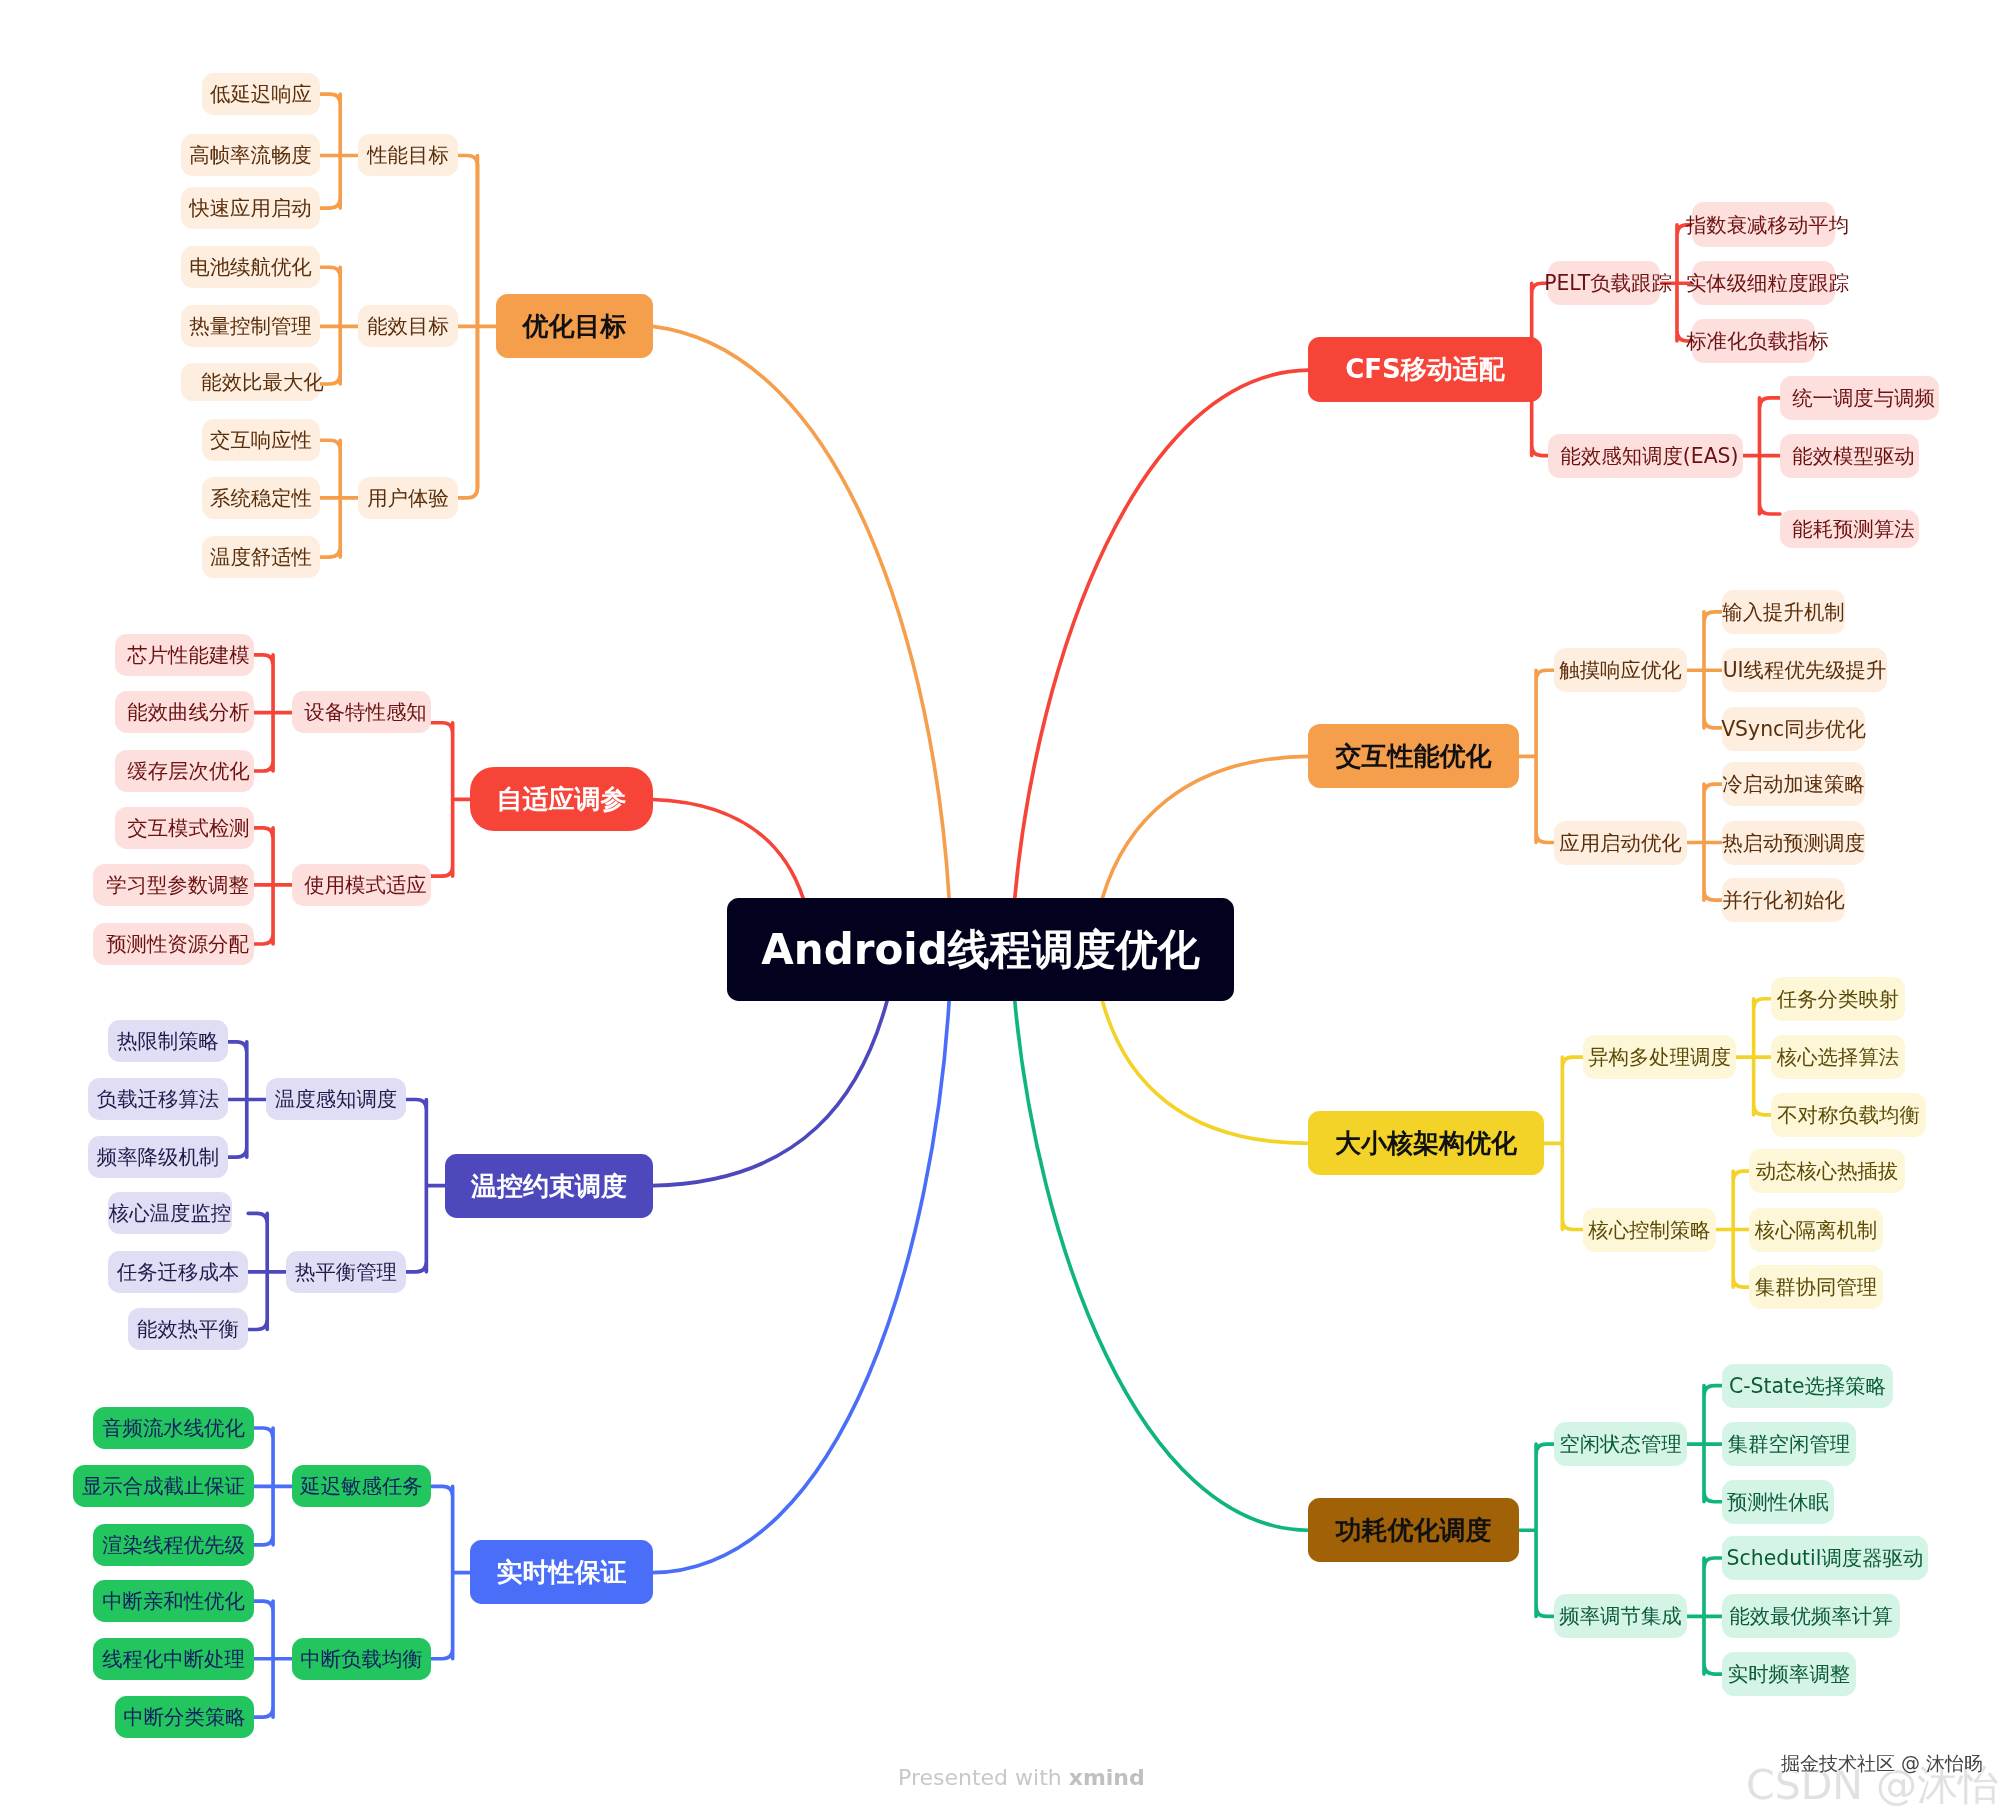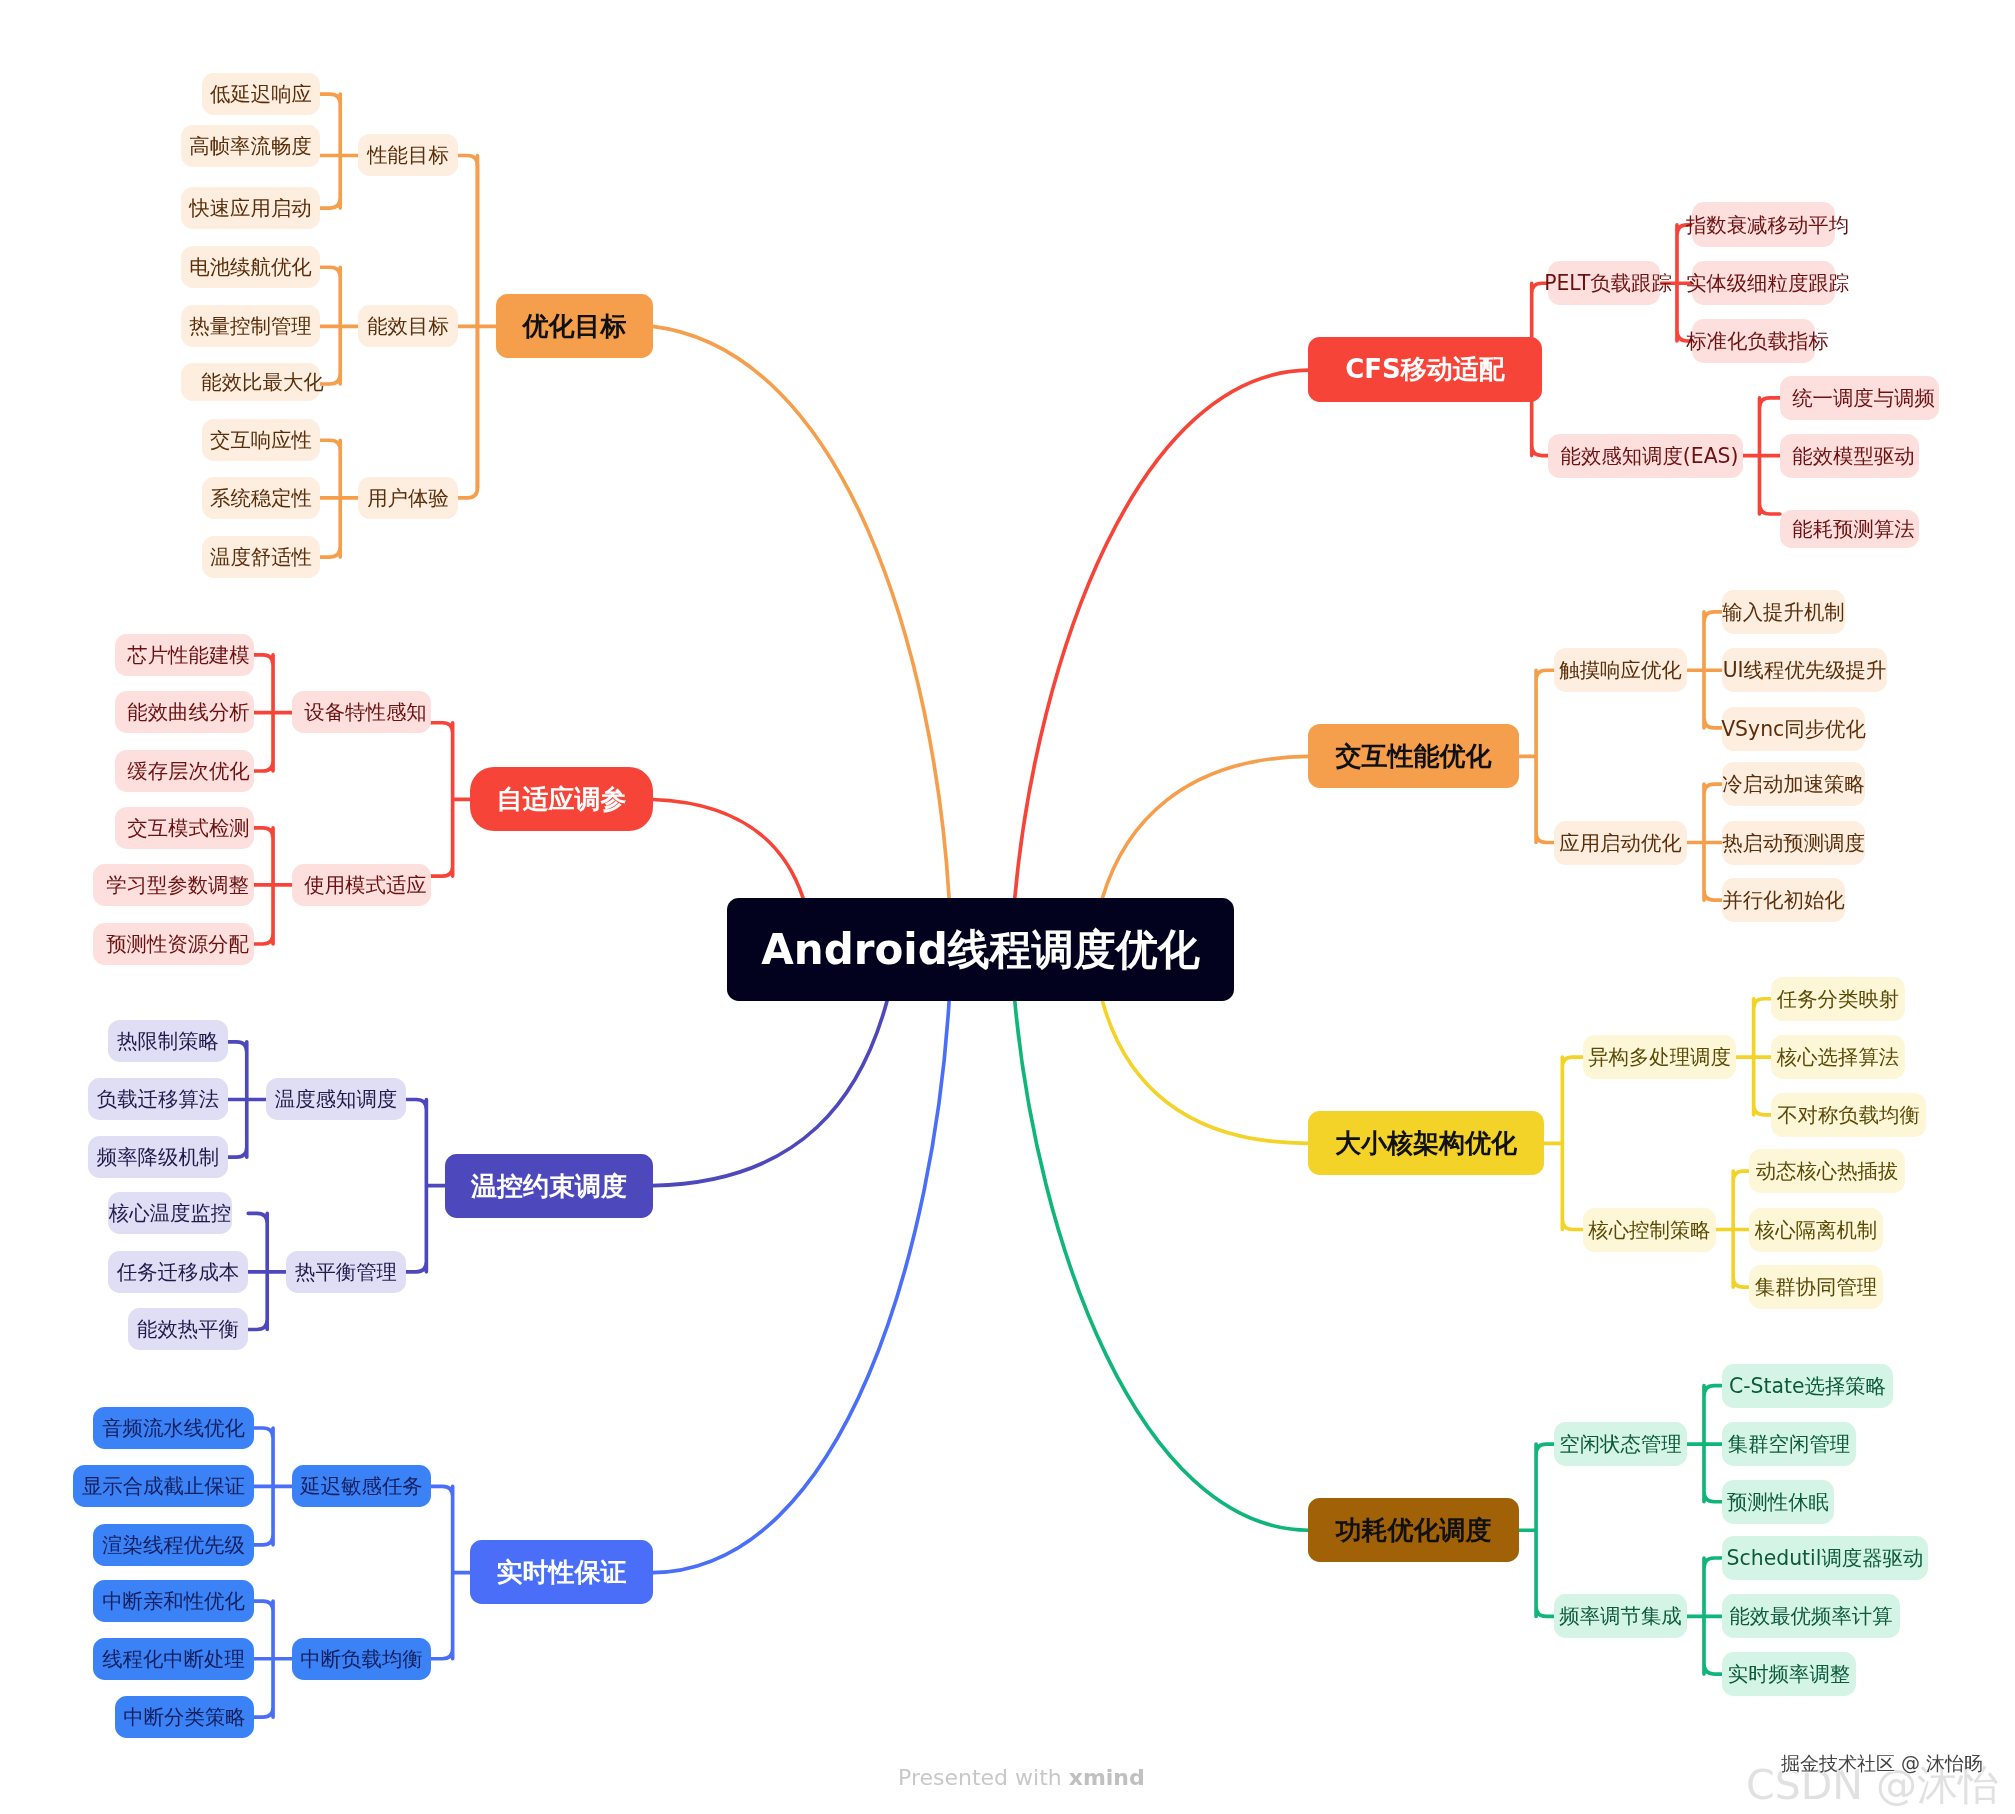--- a/index.html
+++ b/index.html
@@ -15,21 +15,21 @@
   .o.main{background:#f59e4c;color:#111;}
   .o.sub,.o.leaf{background:#fdeee0;color:#5a2e0a;}
   
   .r.main{background:#f64438;color:#fff;}
   .r.sub,.r.leaf{background:#fde0de;color:#6b1111;padding-left:8px;}
   
   .p.main{background:#4e48bd;color:#fff;}
   .p.sub,.p.leaf{background:#e0def5;color:#1e1b4b;}
   
   .b.main{background:#4a6ef7;color:#fff;}
-  .b.sub,.b.leaf{background:#3b82f6;color:#152060;}
+  .b.sub,.b.leaf{background:#22c55e;color:#152060;}
   
   .y.main{background:#f3d327;color:#111;}
   .y.sub,.y.leaf{background:#fdf7d8;color:#5a4a05;}
   
   .g.main{background:#a16207;color:#111;}
   .g.sub,.g.leaf{background:#d4f4e6;color:#0b5a3a;}
   .footer{position:absolute;left:898px;top:1765px;font-size:22px;color:#c8c8c8;font-family:"DejaVu Sans",sans-serif;}
   .footer b{font-weight:bold;color:#c0c0c0;}
   .wm1{position:absolute;left:1781px;top:1751px;font-size:19px;color:#444;text-shadow:0.7px 0.7px 0 #fff,-0.7px -0.7px 0 #fff;}
   .wm2{position:absolute;left:1746px;top:1758px;font-size:41px;color:rgba(200,200,200,0.55);font-family:"DejaVu Sans",sans-serif;}
@@ -105,21 +105,21 @@
   </g>
 </svg>
 
 <div class="node root" style="left:727px;top:898px;width:507px;height:103px;">Android线程调度优化</div>
 
 <div class="node main o" style="left:496px;top:294px;width:157px;height:64px;">优化目标</div>
 <div class="node sub o" style="left:358px;top:134px;width:100px;height:42px;">性能目标</div>
 <div class="node sub o" style="left:358px;top:305px;width:100px;height:42px;">能效目标</div>
 <div class="node sub o" style="left:358px;top:477px;width:100px;height:42px;">用户体验</div>
 <div class="node leaf o" style="left:202px;top:73px;width:118px;height:42px;">低延迟响应</div>
-<div class="node leaf o" style="left:181px;top:125px;width:139px;height:42px;">高帧率流畅度</div>
+<div class="node leaf o" style="left:181px;top:134px;width:139px;height:42px;">高帧率流畅度</div>
 <div class="node leaf o" style="left:181px;top:187px;width:139px;height:42px;">快速应用启动</div>
 <div class="node leaf o" style="left:181px;top:246px;width:139px;height:42px;">电池续航优化</div>
 <div class="node leaf o" style="left:181px;top:305px;width:139px;height:42px;">热量控制管理</div>
 <div class="node leaf o" style="left:181px;top:363px;width:139px;height:38px;padding-left:24px;">能效比最大化</div>
 <div class="node leaf o" style="left:202px;top:419px;width:118px;height:42px;">交互响应性</div>
 <div class="node leaf o" style="left:202px;top:477px;width:118px;height:42px;">系统稳定性</div>
 <div class="node leaf o" style="left:202px;top:536px;width:118px;height:42px;">温度舒适性</div>
 
 <div class="node main r" style="left:470px;top:767px;width:183px;height:64px;border-radius:24px;">自适应调参</div>
 <div class="node sub r" style="left:292px;top:691px;width:139px;height:42px;">设备特性感知</div>

